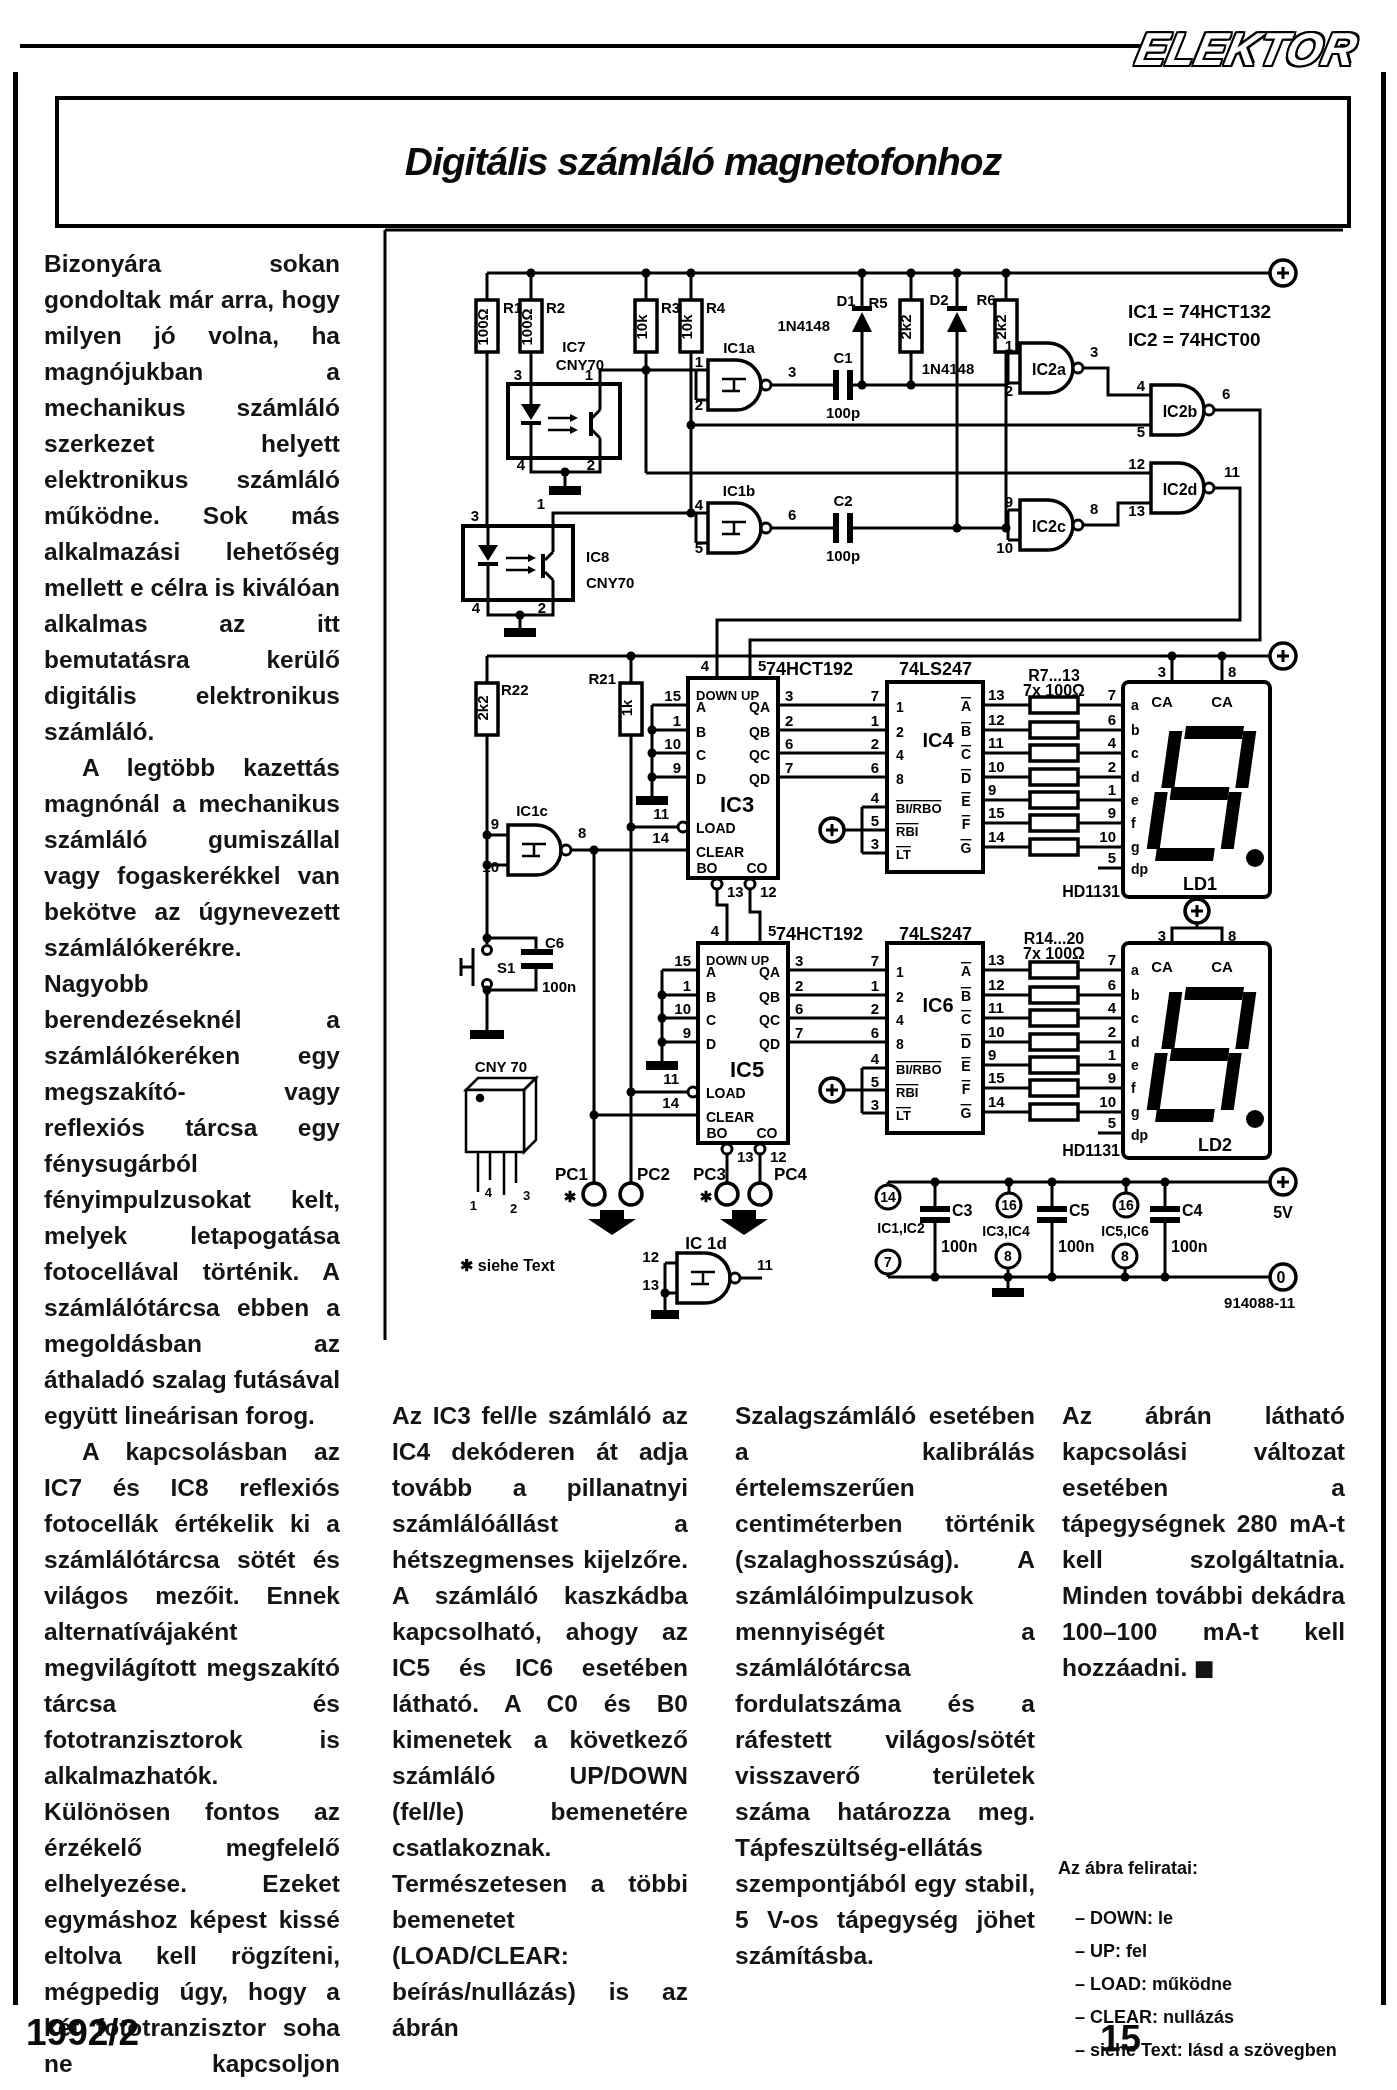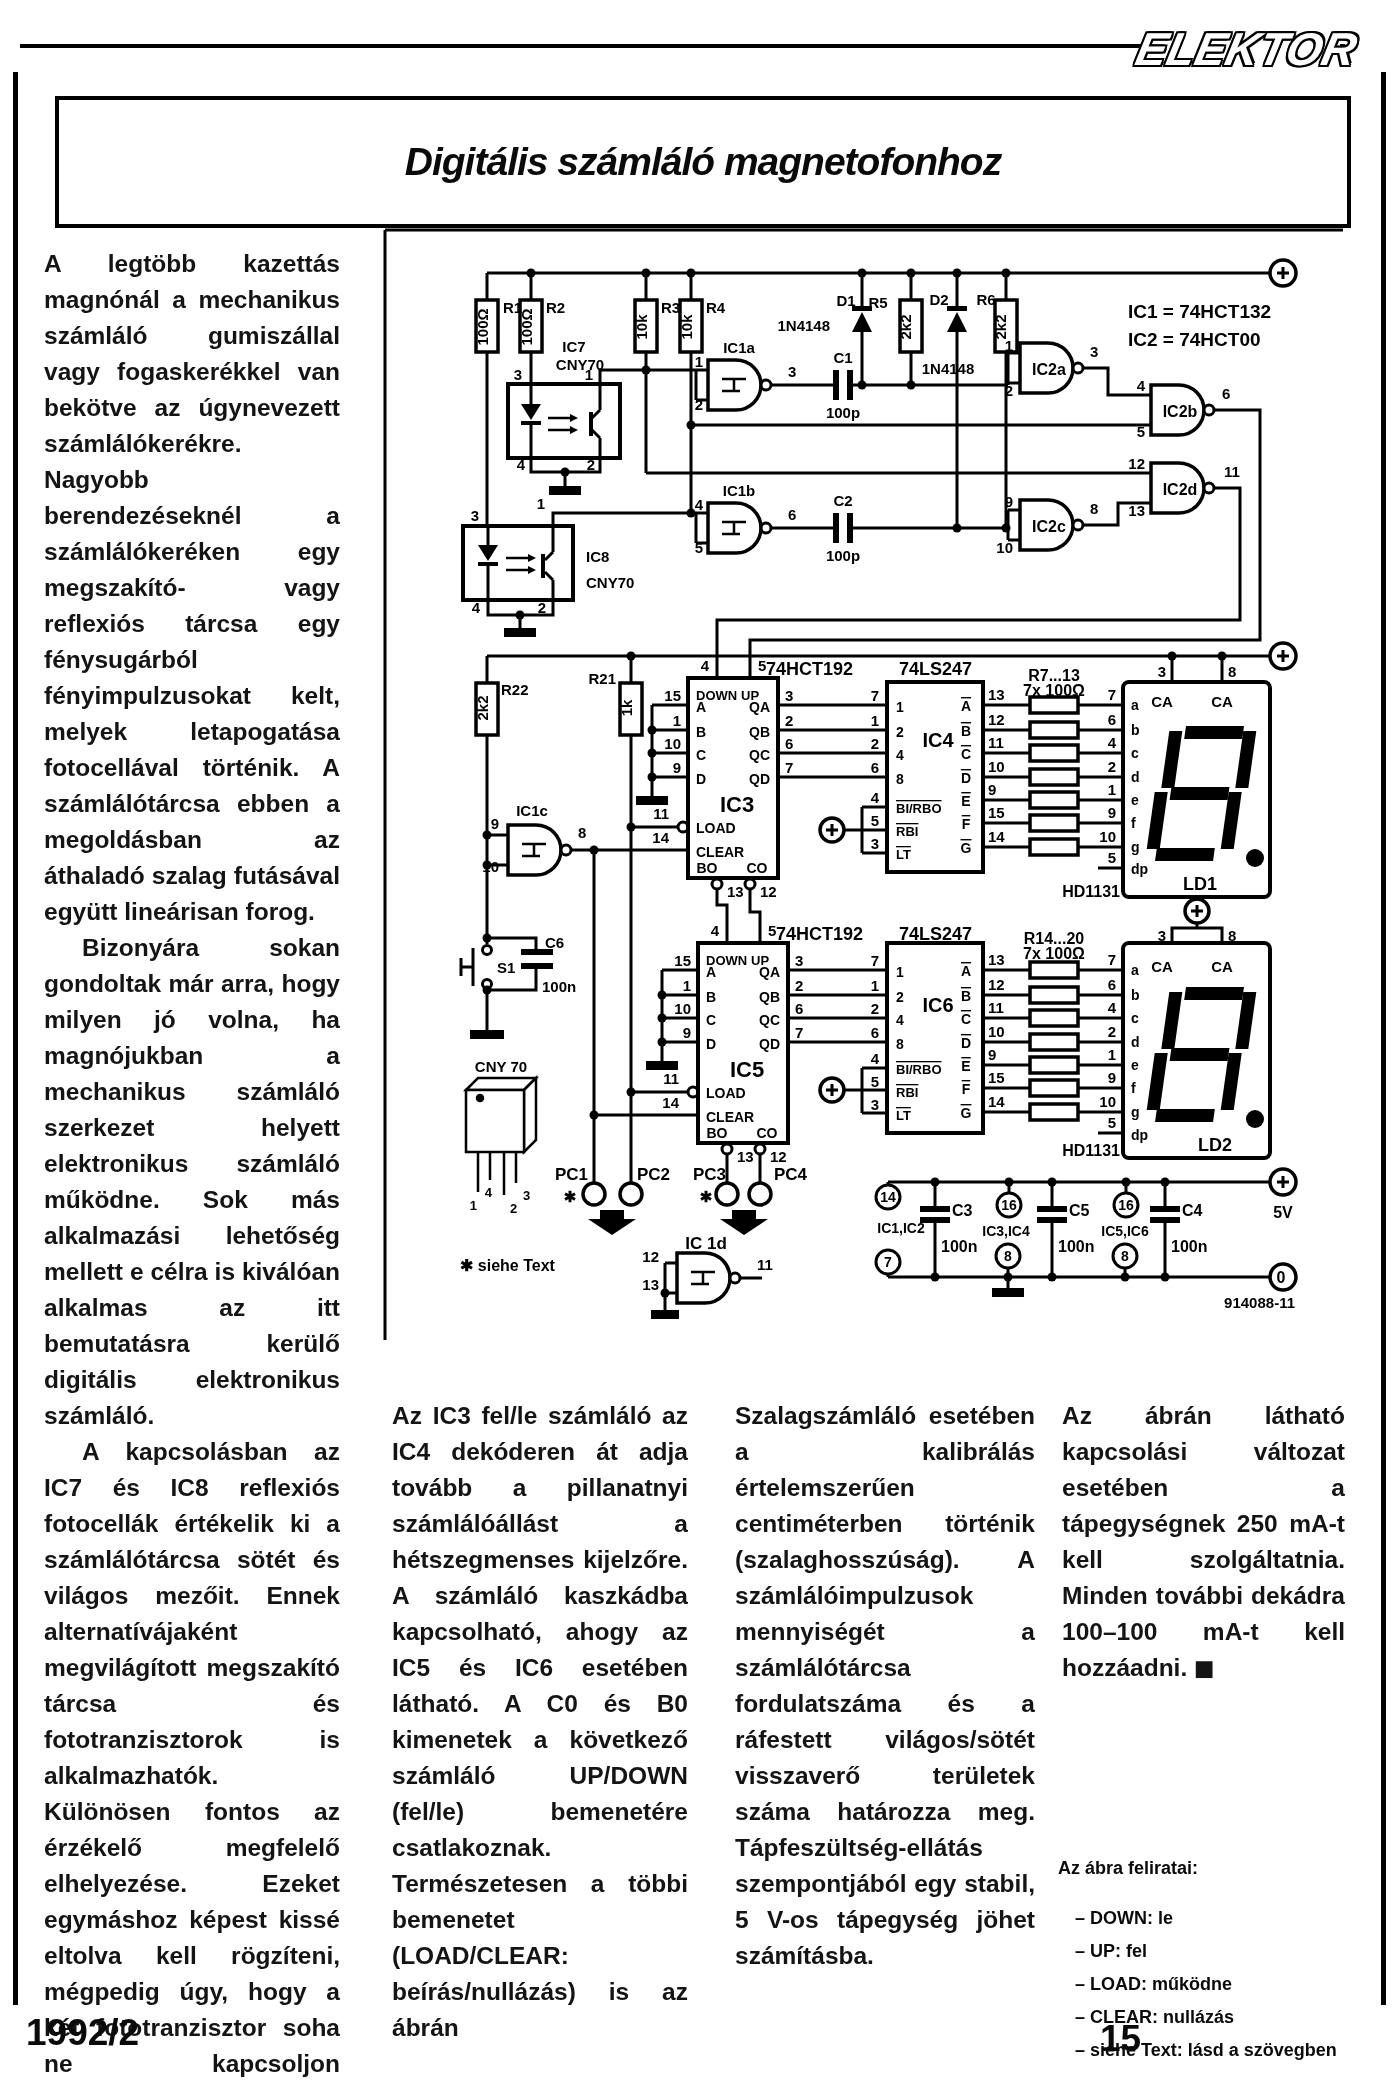--- a/index.html
+++ b/index.html
@@ -28,33 +28,33 @@
   </div>
 
 <div class="abs rule" style="left:13px;top:72px;width:5px;height:1933px;"></div>
 <div class="abs rule" style="left:1381px;top:72px;width:5px;height:1933px;"></div>
 
 <div class="titlebox">
   <h1>Digitális számláló magnetofonhoz</h1>
 </div>
 
 <div class="bodycol" style="left:44px;top:246px;width:296px;">
+  <p>Bizonyára sokan gondoltak már arra, hogy milyen jó volna, ha magnójukban a mechanikus számláló szerkezet helyett elektronikus számláló működne. Sok más alkalmazási lehetőség mellett e célra is kiválóan alkalmas az itt bemutatásra kerülő digitális elektronikus számláló.</p>
   <p>A legtöbb kazettás magnónál a mechanikus számláló gumiszállal vagy fogaskerékkel van bekötve az úgynevezett számlálókerékre. Nagyobb berendezéseknél a számlálókeréken egy megszakító- vagy reflexiós tárcsa egy fénysugárból fényimpulzusokat kelt, melyek letapogatása fotocellával történik. A számlálótárcsa ebben a megoldásban az áthaladó szalag futásával együtt lineárisan forog.</p>
-  <p>Bizonyára sokan gondoltak már arra, hogy milyen jó volna, ha magnójukban a mechanikus számláló szerkezet helyett elektronikus számláló működne. Sok más alkalmazási lehetőség mellett e célra is kiválóan alkalmas az itt bemutatásra kerülő digitális elektronikus számláló.</p>
   <p>A kapcsolásban az IC7 és IC8 reflexiós fotocellák értékelik ki a számlálótárcsa sötét és világos mezőit. Ennek alternatívájaként megvilágított megszakító tárcsa és fototranzisztorok is alkalmazhatók. Különösen fontos az érzékelő megfelelő elhelyezése. Ezeket egymáshoz képest kissé eltolva kell rögzíteni, mégpedig úgy, hogy a két fototranzisztor soha ne kapcsoljon egyidejűleg be- vagy ki.</p>
 
 </div>
 <div class="bodycol" style="left:392px;top:1398px;width:296px;">
   <p>Az IC3 fel/le számláló az IC4 dekóderen át adja tovább a pillanatnyi számlálóállást a hétszegmenses kijelzőre. A számláló kaszkádba kapcsolható, ahogy az IC5 és IC6 esetében látható. A C0 és B0 kimenetek a következő számláló UP/DOWN (fel/le) bemenetére csatlakoznak. Természetesen a többi bemenetet (LOAD/CLEAR: beírás/nullázás) is az ábrán</p>
 </div>
 <div class="bodycol" style="left:735px;top:1398px;width:300px;">
   <p>Szalagszámláló esetében a kalibrálás értelemszerűen centiméterben történik (szalaghosszúság). A számlálóimpulzusok mennyiségét a számlálótárcsa fordulatszáma és a ráfestett világos/sötét visszaverő területek száma határozza meg. Tápfeszültség-ellátás szempontjából egy stabil, 5 V-os tápegység jöhet számításba.</p>
 </div>
 <div class="bodycol" style="left:1062px;top:1398px;width:283px;">
-  <p>Az ábrán látható kapcsolási változat esetében a tápegységnek 250 mA-t kell szolgáltatnia. Minden további dekádra 100–100 mA-t kell hozzáadni. ◼</p>
+  <p>Az ábrán látható kapcsolási változat esetében a tápegységnek 280 mA-t kell szolgáltatnia. Minden további dekádra 100–100 mA-t kell hozzáadni. ◼</p>
 </div>
 
 <div class="legend">
   <div>Az ábra feliratai:</div>
   <ul>
     <li>– DOWN: le</li>
     <li>– UP: fel</li>
     <li>– LOAD: működne</li>
     <li>– CLEAR: nullázás</li>
     <li>– siehe Text: lásd a szövegben</li>

